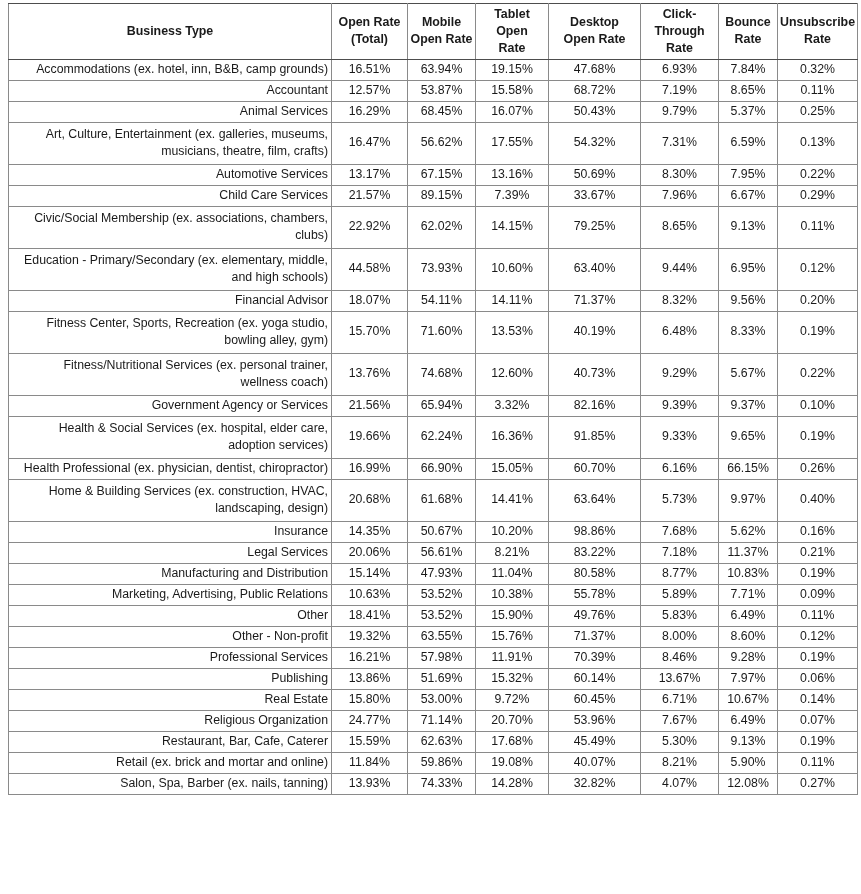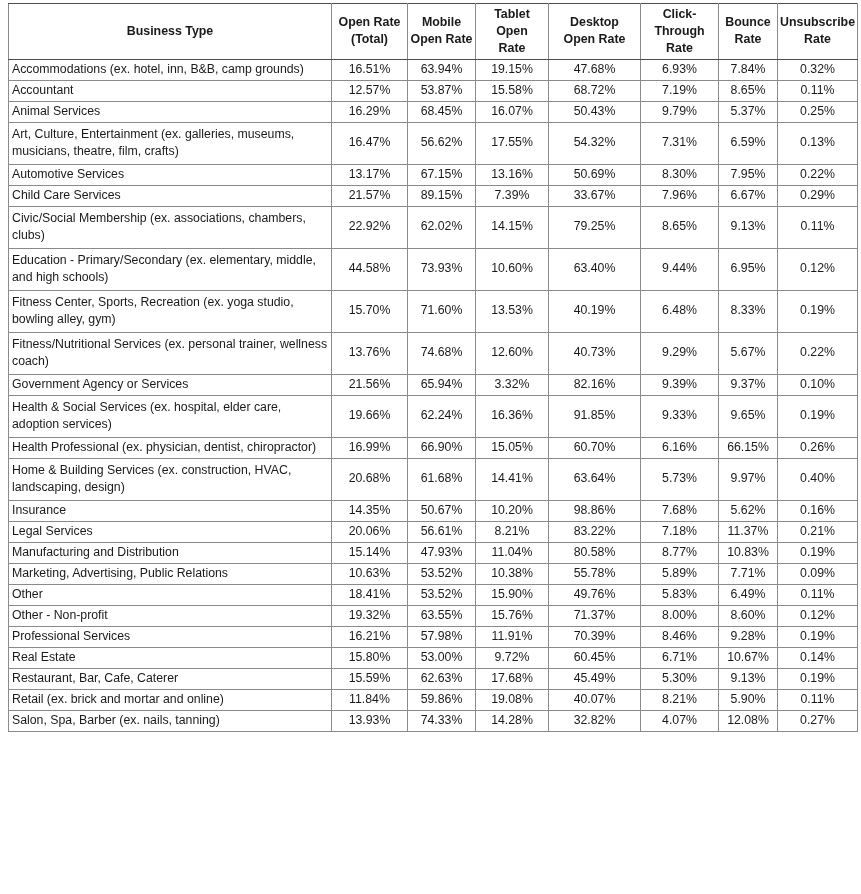--- a/index.html
+++ b/index.html
@@ -41,22 +41,22 @@
     text-align: center;
     height: 28px;
     padding: 2px 2px;
     font-size: 12.4px;
     line-height: 1.36;
   }
   table.rates thead th.biz {
     vertical-align: middle;
   }
   table.rates tbody td.biz {
-    text-align: left;
-    padding-left: 3px;
+    text-align: right;
+    padding-left: 13px;
     padding-right: 3px;
   }
   table.rates tbody td.num {
     text-align: center;
   }
   
   col.c-biz  { width: 323px; }
   col.c-open { width: 76px; }
   col.c-mob  { width: 68px; }
   col.c-tab  { width: 73px; }
@@ -169,20 +169,30 @@
         <tr class="r2">
           <td class="biz">Education - Primary/Secondary (ex. elementary, middle, and high schools)</td>
           <td class="num">44.58%</td>
           <td class="num">73.93%</td>
           <td class="num">10.60%</td>
           <td class="num">63.40%</td>
           <td class="num">9.44%</td>
           <td class="num">6.95%</td>
           <td class="num">0.12%</td>
         </tr>
+        <tr class="r1">
+          <td class="biz">Financial Advisor</td>
+          <td class="num">18.07%</td>
+          <td class="num">54.11%</td>
+          <td class="num">14.11%</td>
+          <td class="num">71.37%</td>
+          <td class="num">8.32%</td>
+          <td class="num">9.56%</td>
+          <td class="num">0.20%</td>
+        </tr>
         <tr class="r2">
           <td class="biz">Fitness Center, Sports, Recreation (ex. yoga studio, bowling alley, gym)</td>
           <td class="num">15.70%</td>
           <td class="num">71.60%</td>
           <td class="num">13.53%</td>
           <td class="num">40.19%</td>
           <td class="num">6.48%</td>
           <td class="num">8.33%</td>
           <td class="num">0.19%</td>
         </tr>
@@ -300,30 +310,50 @@
           <td class="biz">Professional Services</td>
           <td class="num">16.21%</td>
           <td class="num">57.98%</td>
           <td class="num">11.91%</td>
           <td class="num">70.39%</td>
           <td class="num">8.46%</td>
           <td class="num">9.28%</td>
           <td class="num">0.19%</td>
         </tr>
         <tr class="r1">
+          <td class="biz">Publishing</td>
+          <td class="num">13.86%</td>
+          <td class="num">51.69%</td>
+          <td class="num">15.32%</td>
+          <td class="num">60.14%</td>
+          <td class="num">13.67%</td>
+          <td class="num">7.97%</td>
+          <td class="num">0.06%</td>
+        </tr>
+        <tr class="r1">
           <td class="biz">Real Estate</td>
           <td class="num">15.80%</td>
           <td class="num">53.00%</td>
           <td class="num">9.72%</td>
           <td class="num">60.45%</td>
           <td class="num">6.71%</td>
           <td class="num">10.67%</td>
           <td class="num">0.14%</td>
         </tr>
         <tr class="r1">
+          <td class="biz">Religious Organization</td>
+          <td class="num">24.77%</td>
+          <td class="num">71.14%</td>
+          <td class="num">20.70%</td>
+          <td class="num">53.96%</td>
+          <td class="num">7.67%</td>
+          <td class="num">6.49%</td>
+          <td class="num">0.07%</td>
+        </tr>
+        <tr class="r1">
           <td class="biz">Restaurant, Bar, Cafe, Caterer</td>
           <td class="num">15.59%</td>
           <td class="num">62.63%</td>
           <td class="num">17.68%</td>
           <td class="num">45.49%</td>
           <td class="num">5.30%</td>
           <td class="num">9.13%</td>
           <td class="num">0.19%</td>
         </tr>
         <tr class="r1">

